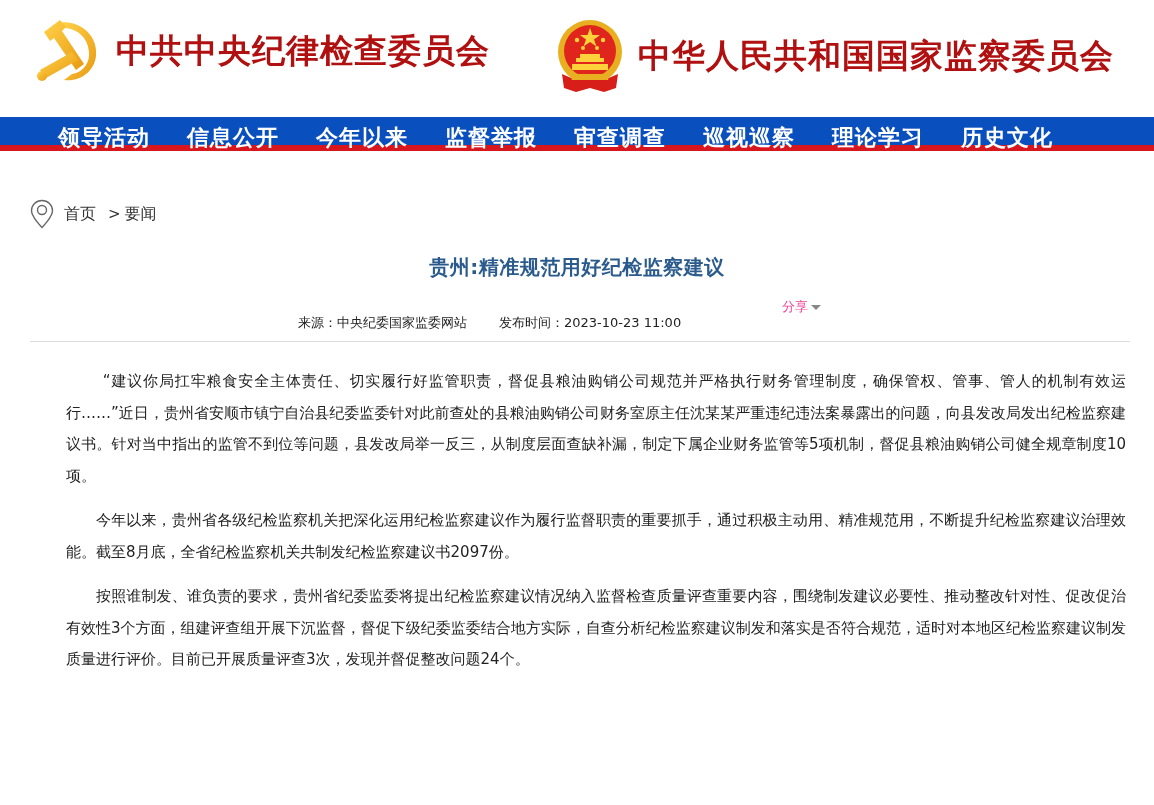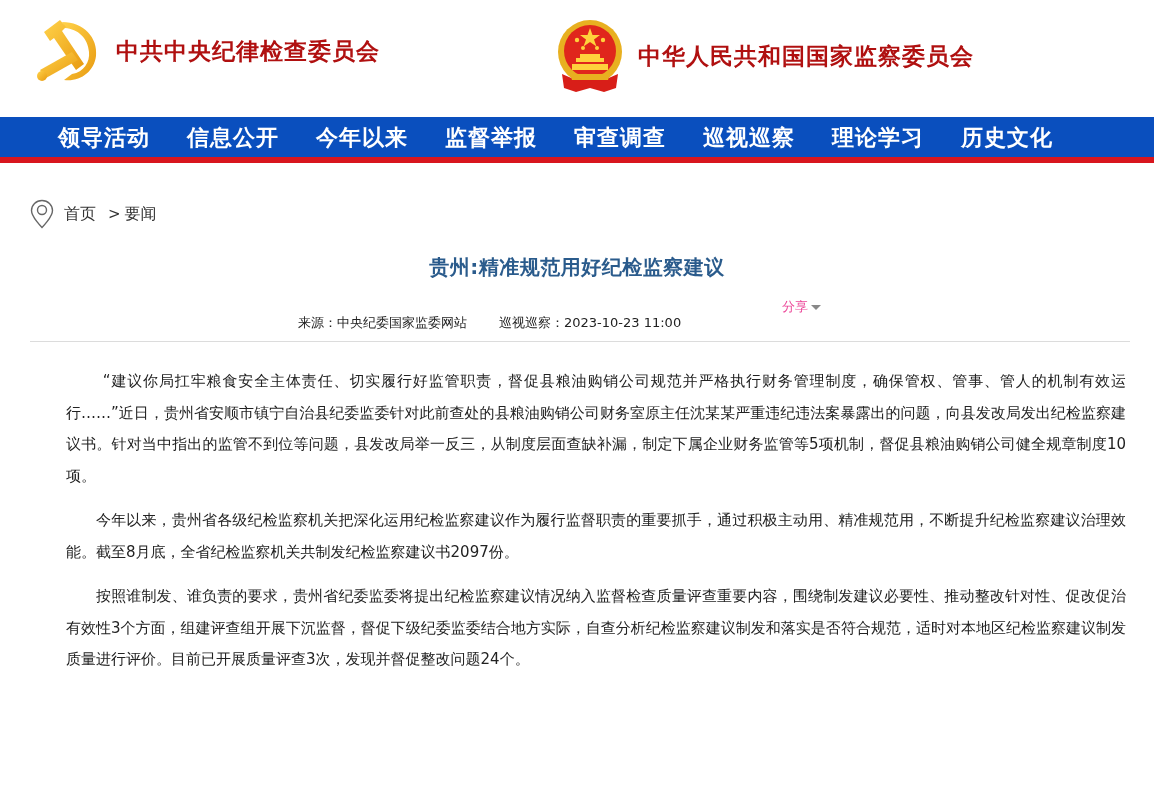--- a/index.html
+++ b/index.html
@@ -5,28 +5,28 @@
   * { margin: 0; padding: 0; box-sizing: border-box; }
   html, body { width: 1154px; height: 805px; overflow: hidden; background: #ffffff; }
   body { font-family: "DejaVu Sans", "Liberation Sans", sans-serif; color: #222; }
 
   .header { position: relative; height: 117px; background: #fff; }
   .brand { position: absolute; top: 18px; display: flex; align-items: center; }
   .brand-ccdi { left: 32px; }
   .brand-nsc { left: 556px; }
   .brand-title {
     font-family: Liberation Mono, monospace;
-    font-weight: bold; font-size: 23px; color: #b01010; letter-spacing: 1px;
+    font-weight: bold; font-size: 33px; color: #b01010; letter-spacing: 1px;
     white-space: nowrap;
   }
   .brand-ccdi .brand-title { margin-left: 14px; }
   .brand-nsc .brand-title { margin-left: 14px; }
 
   .nav {
-    position: absolute; top: 117px; left: 0; width: 1154px; height: 46px;
+    position: absolute; top: 117px; left: 0; width: 1154px; height: 34px;
     background: #0a4fbe; border-bottom: 6px solid #d8161e;
   }
   .nav ul { list-style: none; display: flex; position: absolute; left: 58px; top: 5px; }
   .nav li {
     font-family: "DejaVu Serif", "Liberation Serif", serif;
     font-size: 22px; font-weight: bold; color: #fff; margin-right: 37px;
     letter-spacing: 1px; white-space: nowrap; cursor: pointer; line-height: 30px;
   }
 
   .crumb { position: absolute; top: 199px; left: 30px; display: flex; align-items: center; font-size: 16px; color: #333; }
@@ -113,21 +113,21 @@
 </div>
 
 <h1 class="article-title">贵州:精准规范用好纪检监察建议</h1>
 
 <div class="share">
   <span>分享</span>
   <span class="tri"></span>
 </div>
 
 <div class="meta">
-  <span>来源：</span><span>中央纪委国家监委网站</span><span class="gap"></span><span>巡视巡察：</span><span>2023-10-23 11:00</span>
+  <span>来源：</span><span>中央纪委国家监委网站</span><span class="gap"></span><span>发布时间：</span><span>2023-10-23 11:00</span>
 </div>
 
 <div class="divider"></div>
 
 <div class="content">
   <p class="q">“建议你局扛牢粮食安全主体责任、切实履行好监管职责，督促县粮油购销公司规范并严格执行财务管理制度，确保管权、管事、管人的机制有效运行……”近日，贵州省安顺市镇宁自治县纪委监委针对此前查处的县粮油购销公司财务室原主任沈某某严重违纪违法案暴露出的问题，向县发改局发出纪检监察建议书。针对当中指出的监管不到位等问题，县发改局举一反三，从制度层面查缺补漏，制定下属企业财务监管等5项机制，督促县粮油购销公司健全规章制度10项。</p>
   <p>今年以来，贵州省各级纪检监察机关把深化运用纪检监察建议作为履行监督职责的重要抓手，通过积极主动用、精准规范用，不断提升纪检监察建议治理效能。截至8月底，全省纪检监察机关共制发纪检监察建议书2097份。</p>
   <p>按照谁制发、谁负责的要求，贵州省纪委监委将提出纪检监察建议情况纳入监督检查质量评查重要内容，围绕制发建议必要性、推动整改针对性、促改促治有效性3个方面，组建评查组开展下沉监督，督促下级纪委监委结合地方实际，自查分析纪检监察建议制发和落实是否符合规范，适时对本地区纪检监察建议制发质量进行评价。目前已开展质量评查3次，发现并督促整改问题24个。</p>
 </div>
 

